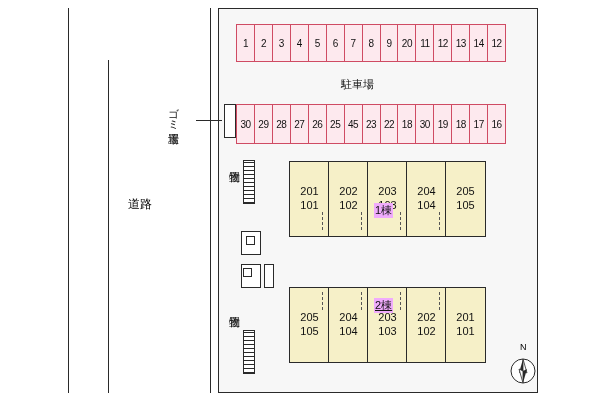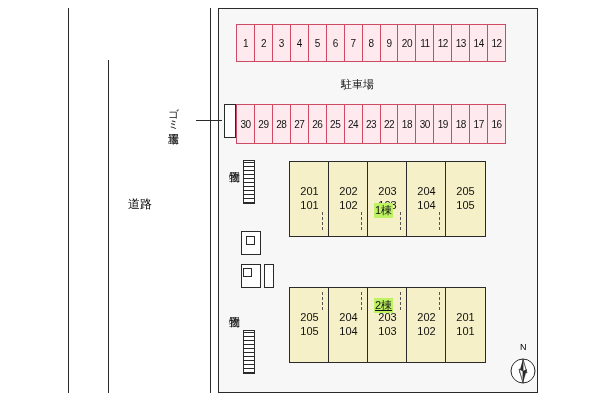--- a/index.html
+++ b/index.html
@@ -17,21 +17,21 @@
   .park-row{border:1px solid #cf4b63;background:#fde9ee;display:flex;}
   .park-cell{flex:1;border-right:1px solid #cf4b63;display:flex;align-items:center;justify-content:center;
              font-size:10px;color:#111;letter-spacing:-0.5px;}
   .park-cell:last-child{border-right:none;}
   .park-label{position:absolute;font-size:11px;color:#111;}
 
   
   .bldg{border:1px solid #2a2a2a;background:#f6f0c8;}
   .unit{position:absolute;border:1px solid #2a2a2a;background:#f6f0c8;
         display:flex;flex-direction:column;align-items:center;justify-content:center;font-size:11px;line-height:1.25;color:#111;}
-  .bldg-name{position:absolute;font-size:11px;color:#111;background:#bef264;padding:0 1px;}
+  .bldg-name{position:absolute;font-size:11px;color:#111;background:#f0abfc;padding:0 1px;}
 
   
   .vtext{position:absolute;writing-mode:vertical-rl;text-orientation:upright;font-size:11px;color:#111;line-height:1.05;}
   .htext{position:absolute;font-size:12px;color:#000000;}
   .box{position:absolute;border:1px solid #2a2a2a;background:#ffffff;}
   .hatch{position:absolute;border:1px solid #2a2a2a;background:
     repeating-linear-gradient(0deg,#2a2a2a 0 1px,#ffffff 1px 4px);}
 
   
   .compass{position:absolute;width:34px;height:34px;}
@@ -74,21 +74,21 @@
 
   <div class="park-label" style="left:341px;top:77px;">駐車場</div>
 
   <div class="abs park-row" style="left:236px;top:104px;width:270px;height:40px;">
     <div class="park-cell">30</div>
     <div class="park-cell">29</div>
     <div class="park-cell">28</div>
     <div class="park-cell">27</div>
     <div class="park-cell">26</div>
     <div class="park-cell">25</div>
-    <div class="park-cell">24</div>
+    <div class="park-cell">45</div>
     <div class="park-cell">23</div>
     <div class="park-cell">22</div>
     <div class="park-cell">18</div>
     <div class="park-cell">30</div>
     <div class="park-cell">19</div>
     <div class="park-cell">18</div>
     <div class="park-cell">17</div>
     <div class="park-cell">16</div>
   </div>
 

